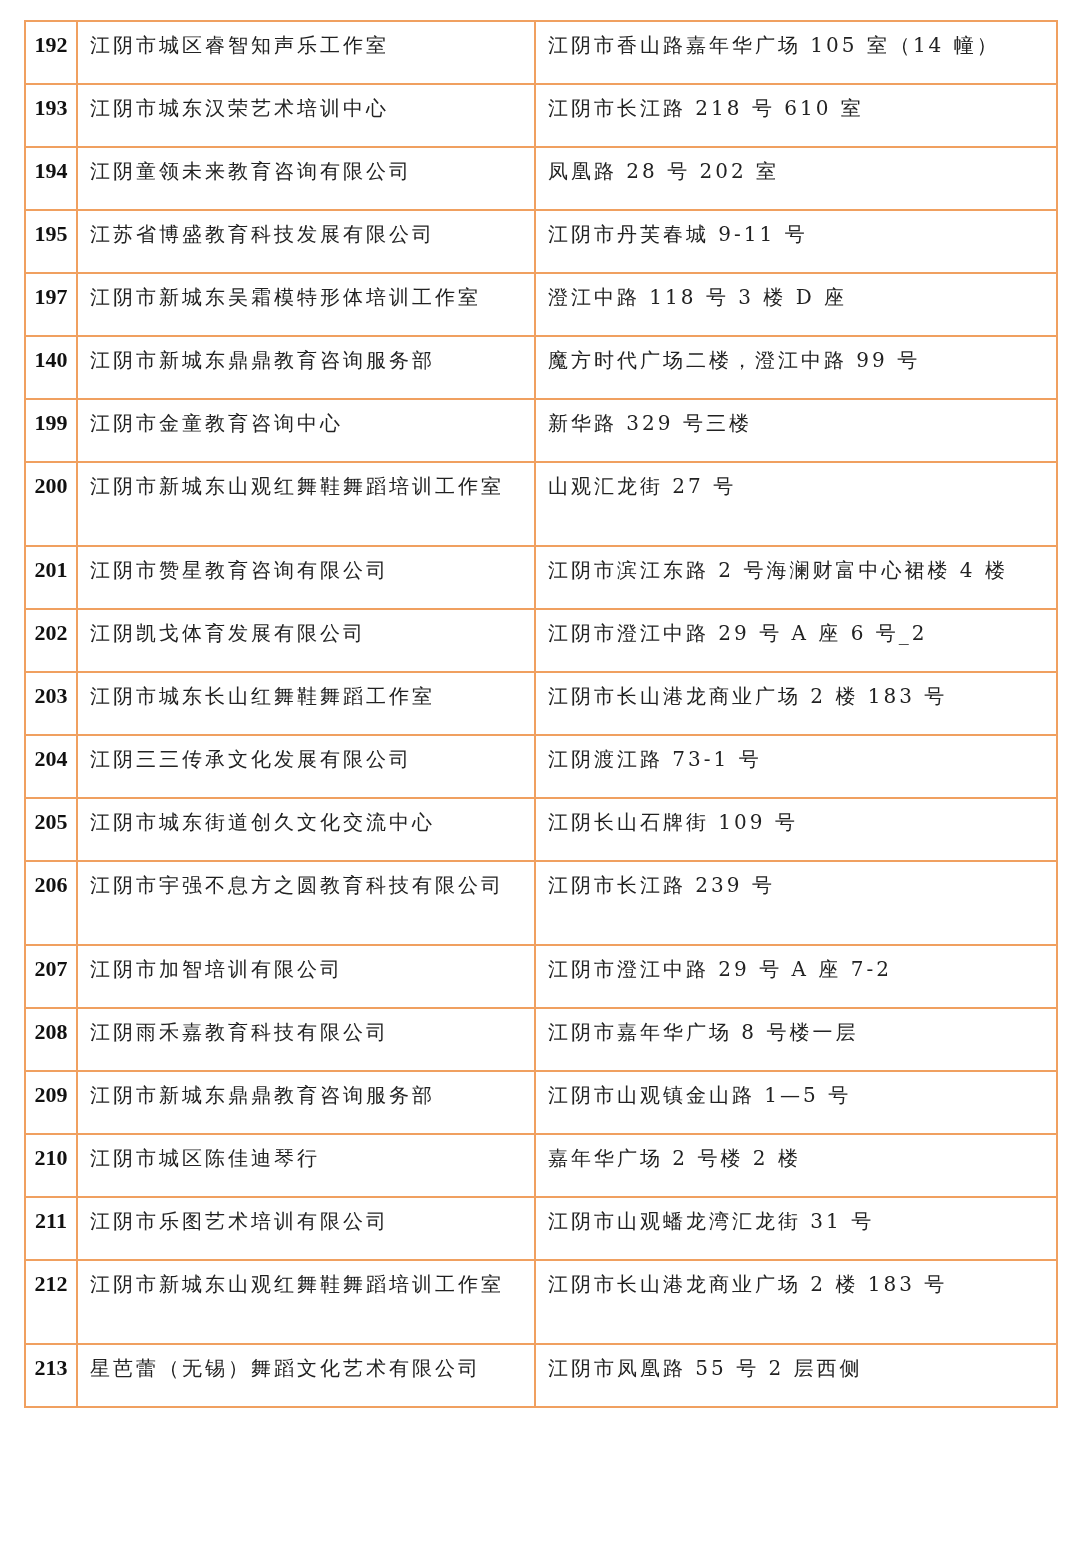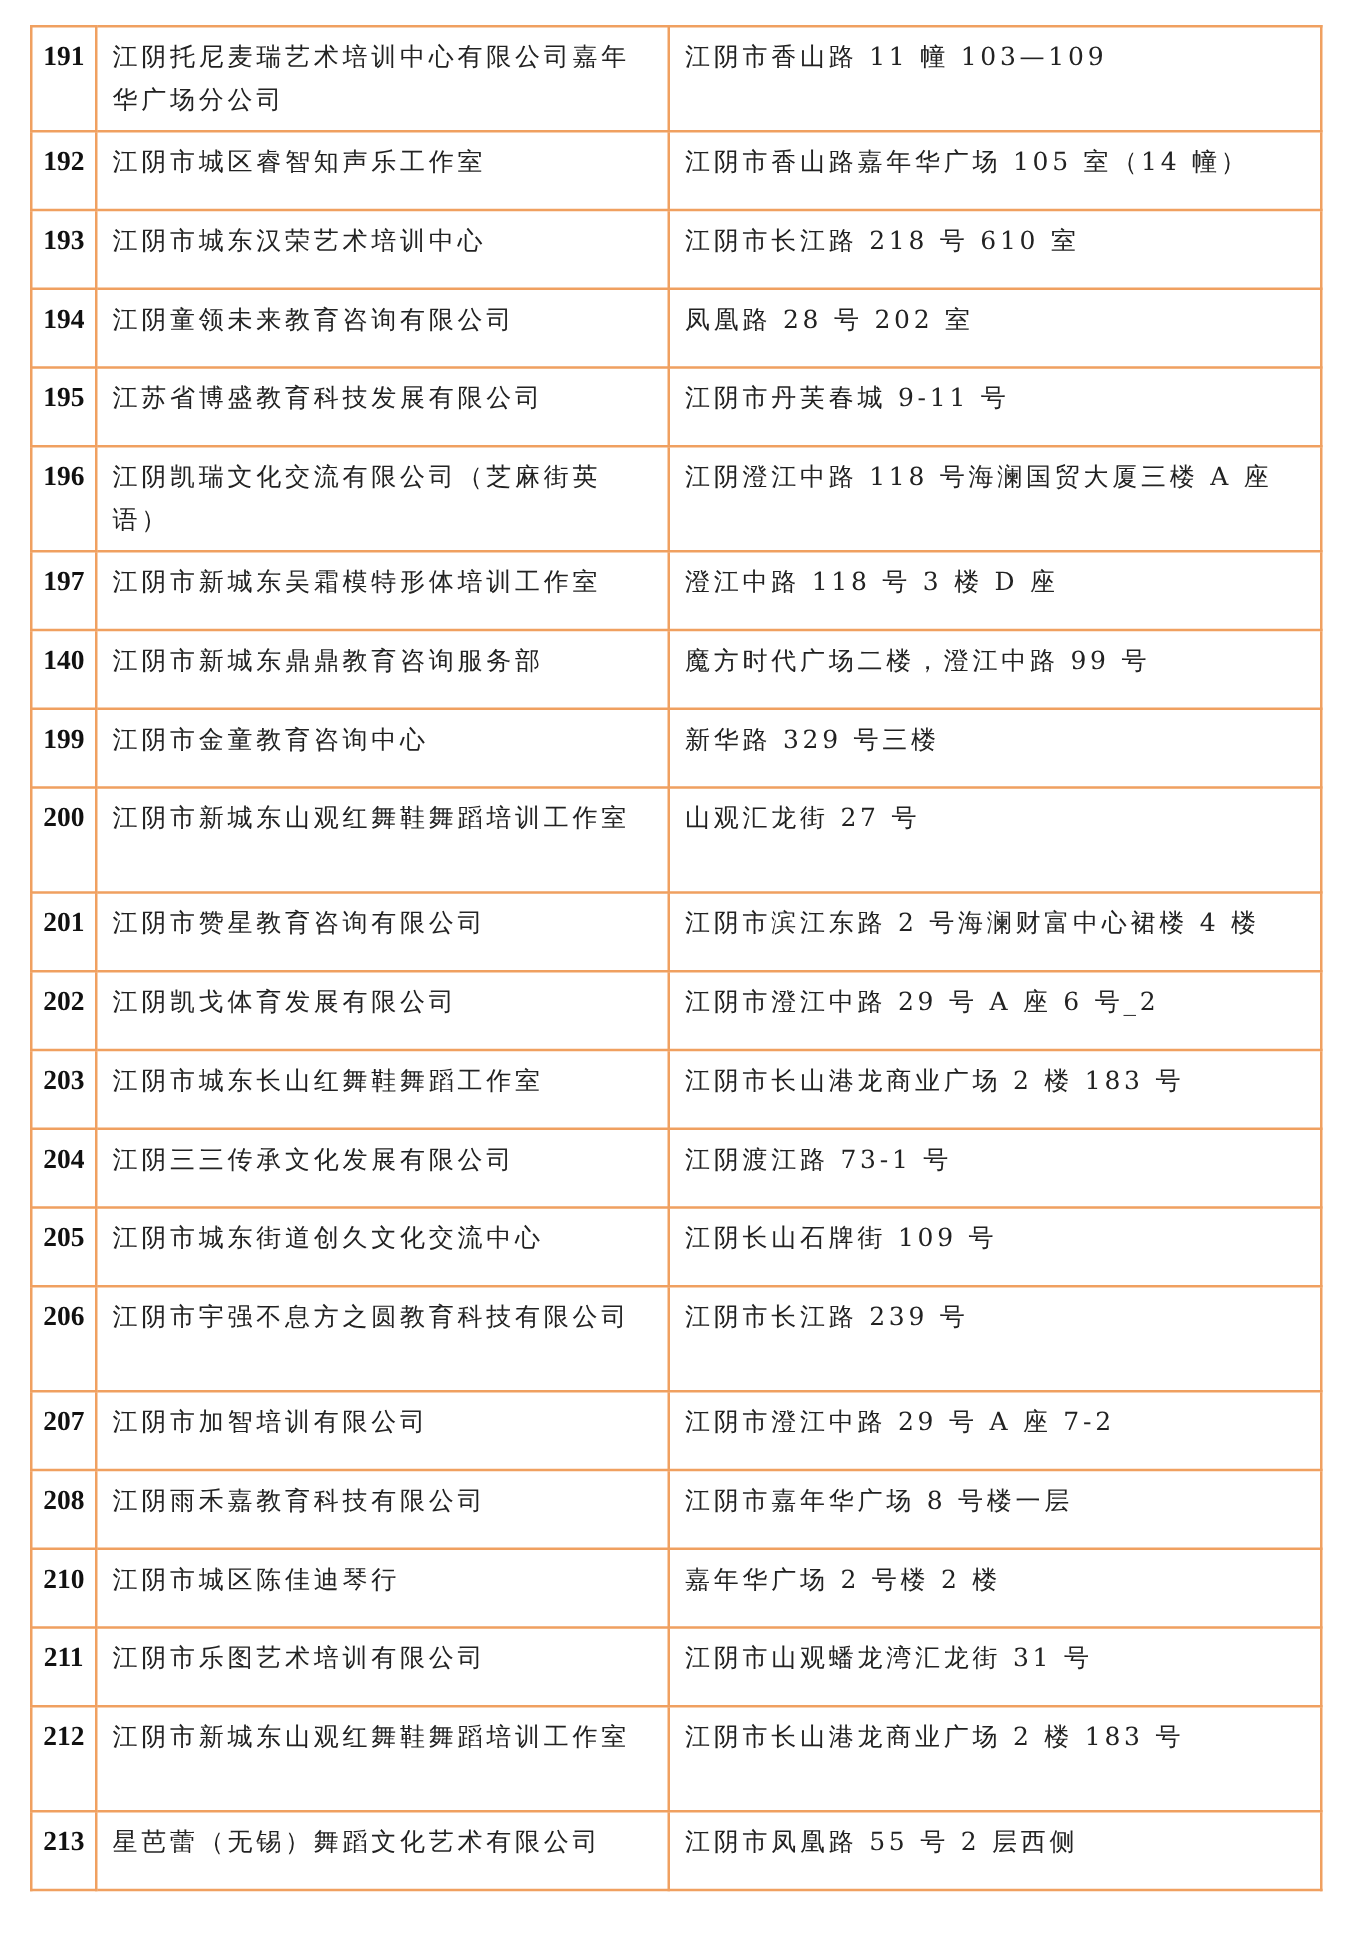--- a/index.html
+++ b/index.html
@@ -36,49 +36,39 @@
 <body>
 
 <div class="sheet">
   <table>
     <colgroup>
         <col class="c-num">
         <col class="c-name">
         <col class="c-addr">
       </colgroup>
     <tbody id="tbody">
-        <tr class="r2">
-          <td class="num">191</td>
-          <td class="name">江阴托尼麦瑞艺术培训中心有限公司嘉年华广场分公司</td>
-          <td class="addr">江阴市香山路 11 幢 103—109</td>
-        </tr>
         <tr class="r1">
           <td class="num">192</td>
           <td class="name">江阴市城区睿智知声乐工作室</td>
           <td class="addr">江阴市香山路嘉年华广场 105 室（14 幢）</td>
         </tr>
         <tr class="r1">
           <td class="num">193</td>
           <td class="name">江阴市城东汉荣艺术培训中心</td>
           <td class="addr">江阴市长江路 218 号 610 室</td>
         </tr>
         <tr class="r1">
           <td class="num">194</td>
           <td class="name">江阴童领未来教育咨询有限公司</td>
           <td class="addr">凤凰路 28 号 202 室</td>
         </tr>
         <tr class="r1">
           <td class="num">195</td>
           <td class="name">江苏省博盛教育科技发展有限公司</td>
           <td class="addr">江阴市丹芙春城 9-11 号</td>
-        </tr>
-        <tr class="r2">
-          <td class="num">196</td>
-          <td class="name">江阴凯瑞文化交流有限公司（芝麻街英语）</td>
-          <td class="addr">江阴澄江中路 118 号海澜国贸大厦三楼 A 座</td>
         </tr>
         <tr class="r1">
           <td class="num">197</td>
           <td class="name">江阴市新城东吴霜模特形体培训工作室</td>
           <td class="addr">澄江中路 118 号 3 楼 D 座</td>
         </tr>
         <tr class="r1">
           <td class="num">140</td>
           <td class="name">江阴市新城东鼎鼎教育咨询服务部</td>
           <td class="addr">魔方时代广场二楼，澄江中路 99 号</td>
@@ -127,20 +117,25 @@
           <td class="num">207</td>
           <td class="name">江阴市加智培训有限公司</td>
           <td class="addr">江阴市澄江中路 29 号 A 座 7-2</td>
         </tr>
         <tr class="r1">
           <td class="num">208</td>
           <td class="name">江阴雨禾嘉教育科技有限公司</td>
           <td class="addr">江阴市嘉年华广场 8 号楼一层</td>
         </tr>
         <tr class="r1">
+          <td class="num">209</td>
+          <td class="name">江阴市新城东鼎鼎教育咨询服务部</td>
+          <td class="addr">江阴市山观镇金山路 1—5 号</td>
+        </tr>
+        <tr class="r1">
           <td class="num">210</td>
           <td class="name">江阴市城区陈佳迪琴行</td>
           <td class="addr">嘉年华广场 2 号楼 2 楼</td>
         </tr>
         <tr class="r1">
           <td class="num">211</td>
           <td class="name">江阴市乐图艺术培训有限公司</td>
           <td class="addr">江阴市山观蟠龙湾汇龙街 31 号</td>
         </tr>
         <tr class="r2">

